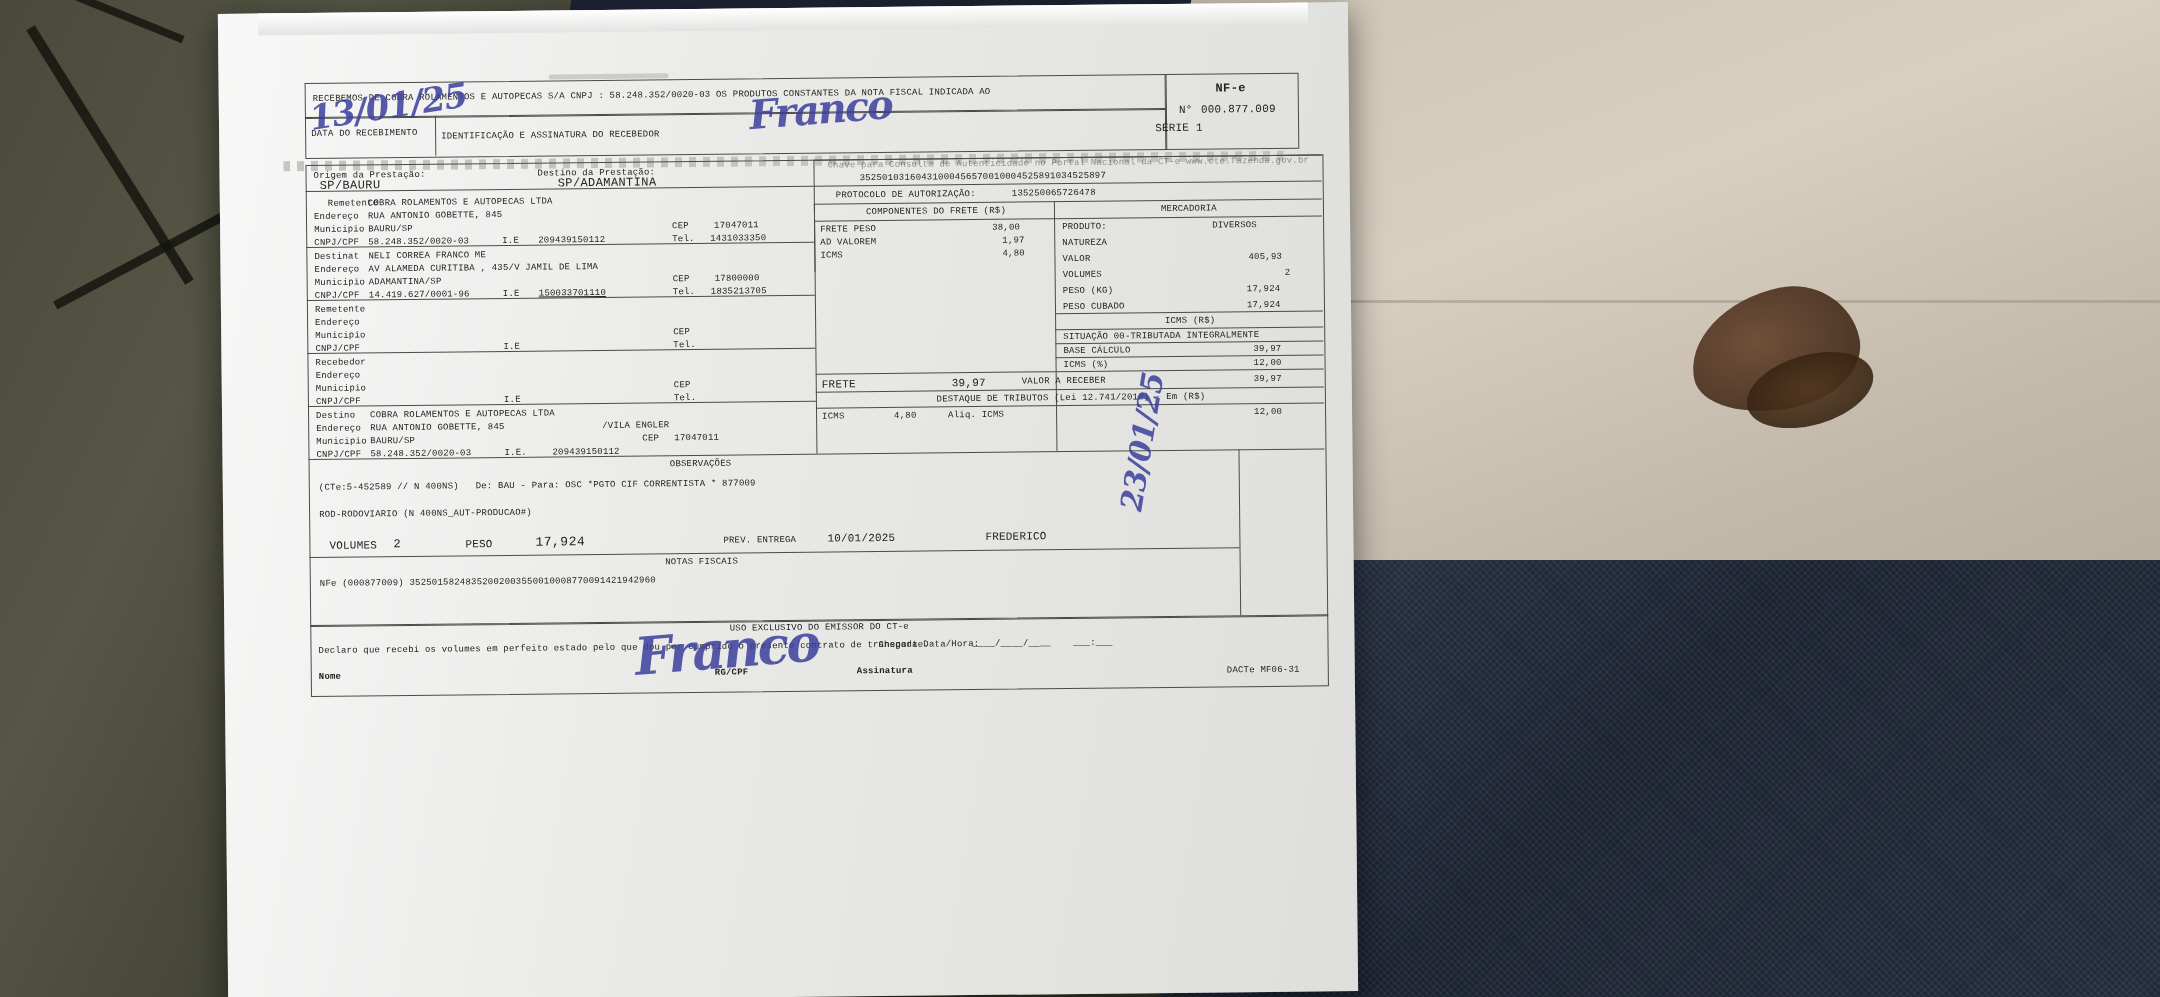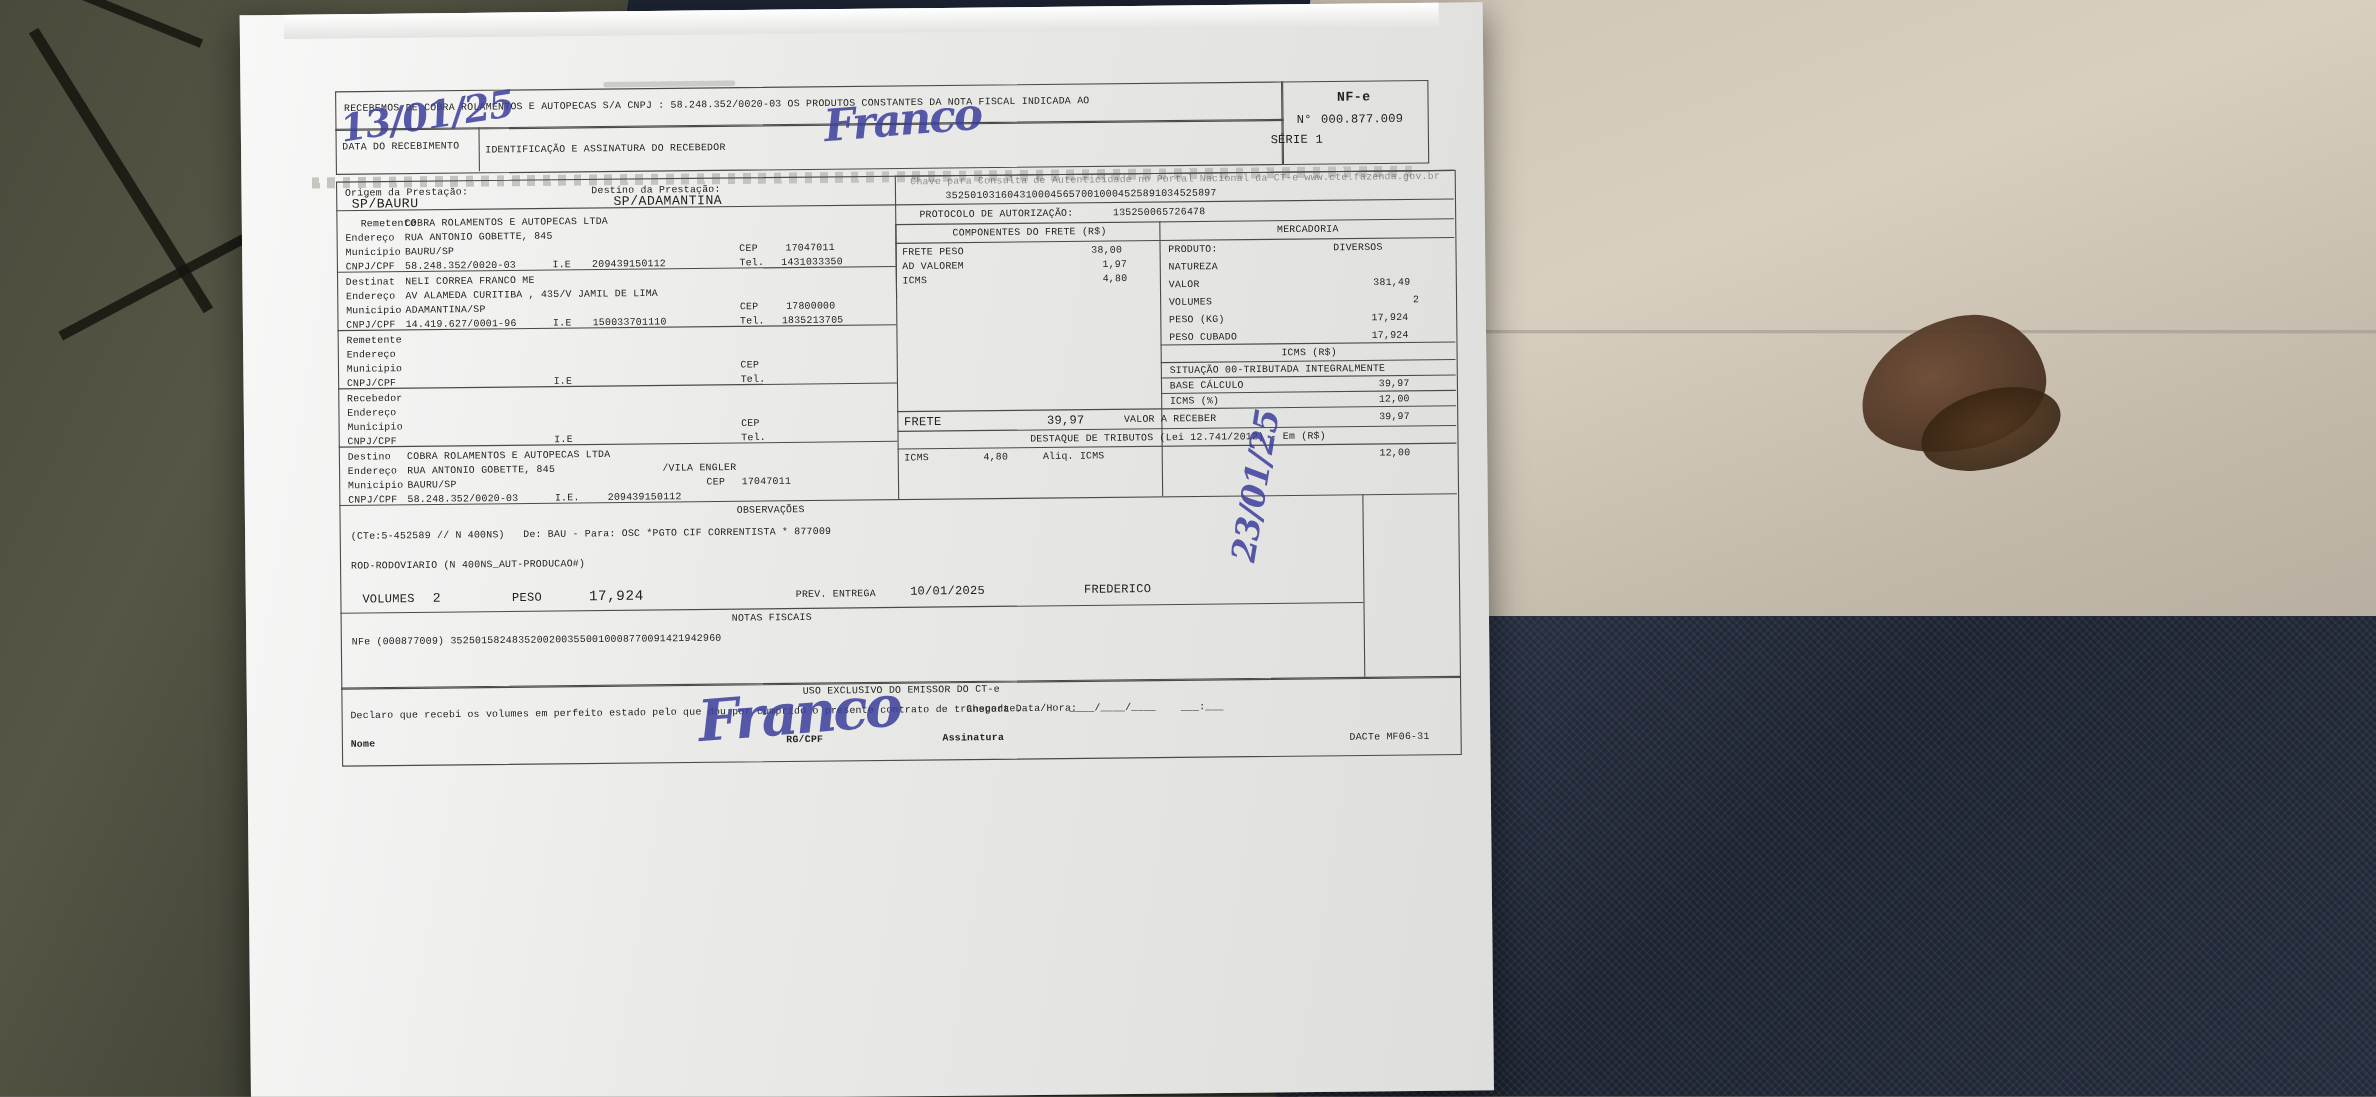--- a/index.html
+++ b/index.html
@@ -157,21 +157,21 @@
 
       <div class="t sz9" style="left:94px;top:239px;">Destinat</div>
       <div class="t sz9" style="left:148px;top:239px;">NELI CORREA FRANCO ME</div>
       <div class="t sz9" style="left:94px;top:252px;">Endereço</div>
       <div class="t sz9" style="left:148px;top:252px;">AV ALAMEDA CURITIBA , 435/V JAMIL DE LIMA</div>
       <div class="t sz9" style="left:94px;top:265px;">Municipio</div>
       <div class="t sz9" style="left:148px;top:265px;">ADAMANTINA/SP</div>
       <div class="t sz9" style="left:94px;top:278px;">CNPJ/CPF</div>
       <div class="t sz9" style="left:148px;top:278px;">14.419.627/0001-96</div>
       <div class="t sz9" style="left:282px;top:278px;">I.E</div>
-      <div class="t sz9" style="left:318px;top:278px;">150033701110</div>
+      <div class="t sz9" style="left:318px;top:278px;text-decoration:underline;">150033701110</div>
       <div class="t sz9" style="left:452px;top:265px;">CEP</div>
       <div class="t sz9" style="left:494px;top:265px;">17800000</div>
       <div class="t sz9" style="left:452px;top:278px;">Tel.</div>
       <div class="t sz9" style="left:490px;top:278px;">1835213705</div>
       <div class="ln" style="left:86px;top:287px;width:508px;height:1px;"></div>
 
       <div class="t sz9" style="left:94px;top:292px;">Remetente</div>
       <div class="t sz9" style="left:94px;top:305px;">Endereço</div>
       <div class="t sz9" style="left:94px;top:318px;">Municipio</div>
       <div class="t sz9" style="left:94px;top:331px;">CNPJ/CPF</div>
@@ -220,21 +220,21 @@
       <div class="ln" style="left:594px;top:366px;width:240px;height:1px;"></div>
       <div class="t sz11" style="left:600px;top:371px;">FRETE</div>
       <div class="t sz11" style="left:730px;top:371px;">39,97</div>
 
       <div class="t c sz9" style="left:836px;top:200px;width:266px;">MERCADORIA</div>
       <div class="ln" style="left:834px;top:213px;width:268px;height:1px;"></div>
       <div class="t sz9" style="left:842px;top:217px;">PRODUTO:</div>
       <div class="t sz9" style="left:992px;top:217px;">DIVERSOS</div>
       <div class="t sz9" style="left:842px;top:233px;">NATUREZA</div>
       <div class="t sz9" style="left:842px;top:249px;font-family:Liberation Mono, monospace;">VALOR</div>
-      <div class="t sz9" style="left:1028px;top:249px;">381,49</div>
+      <div class="t sz9" style="left:1028px;top:249px;">405,93</div>
       <div class="t sz9" style="left:842px;top:265px;">VOLUMES</div>
       <div class="t sz9" style="left:1064px;top:265px;">2</div>
       <div class="t sz9" style="left:842px;top:281px;">PESO (KG)</div>
       <div class="t sz9" style="left:1026px;top:281px;">17,924</div>
       <div class="t sz9" style="left:842px;top:297px;">PESO CUBADO</div>
       <div class="t sz9" style="left:1026px;top:297px;">17,924</div>
       <div class="ln" style="left:834px;top:308px;width:268px;height:1px;"></div>
 
       <div class="t c sz9" style="left:836px;top:312px;width:266px;">ICMS (R$)</div>
       <div class="ln" style="left:834px;top:324px;width:268px;height:1px;"></div>

